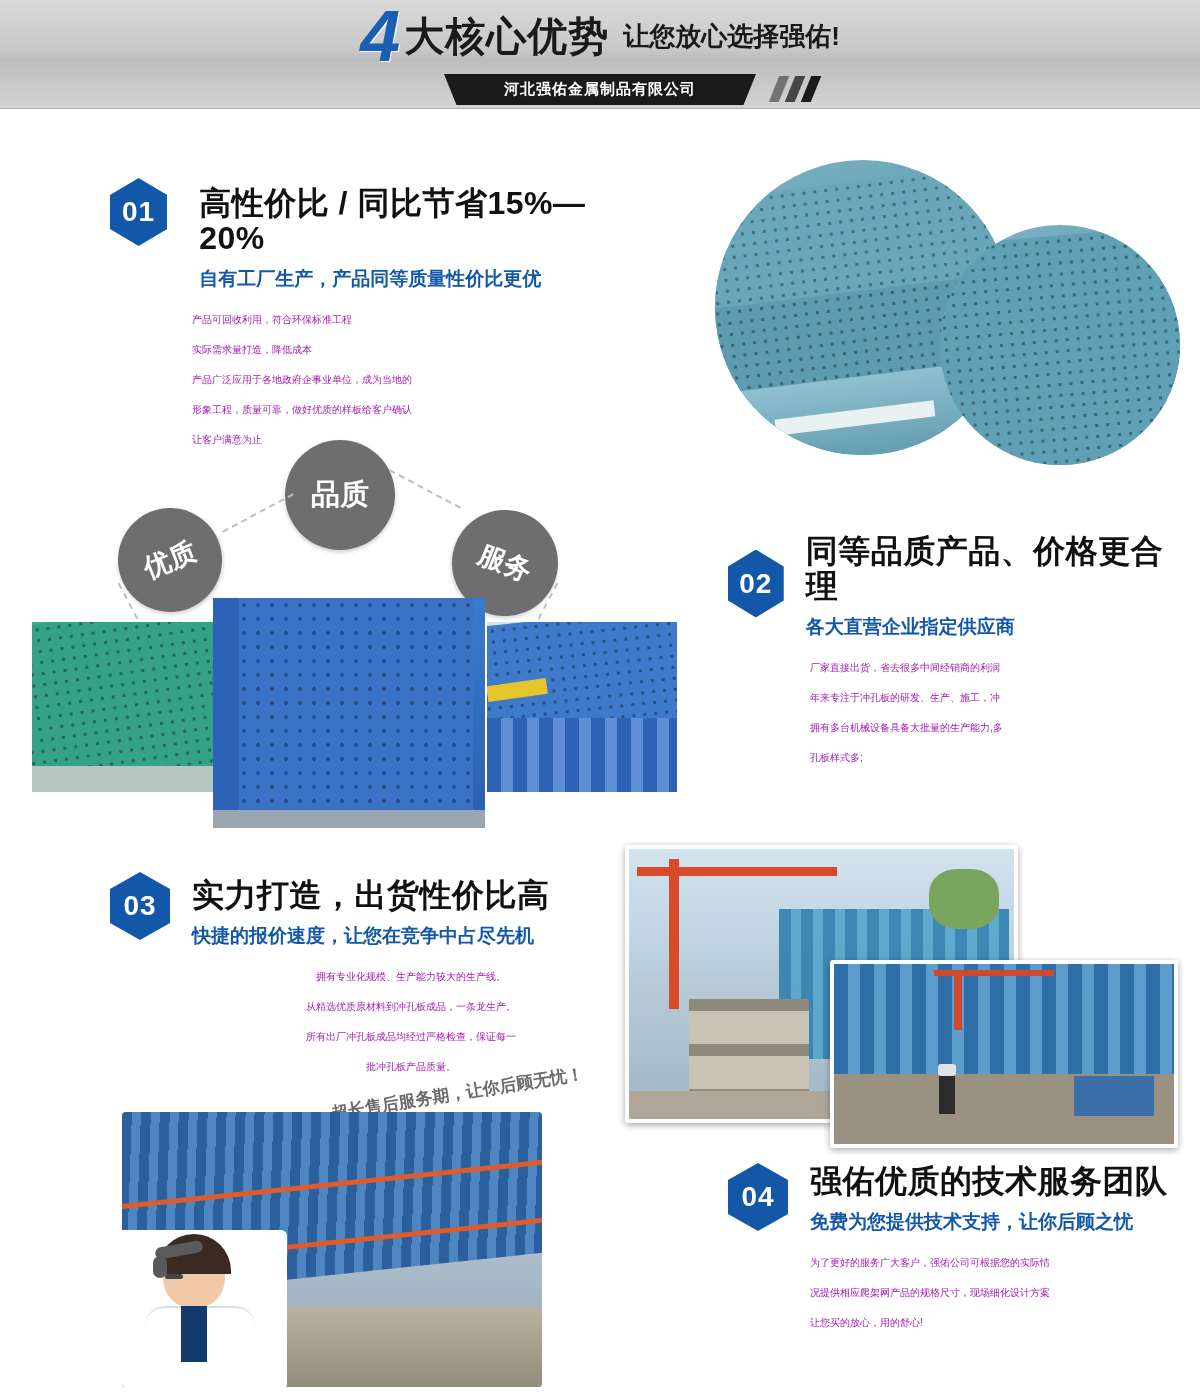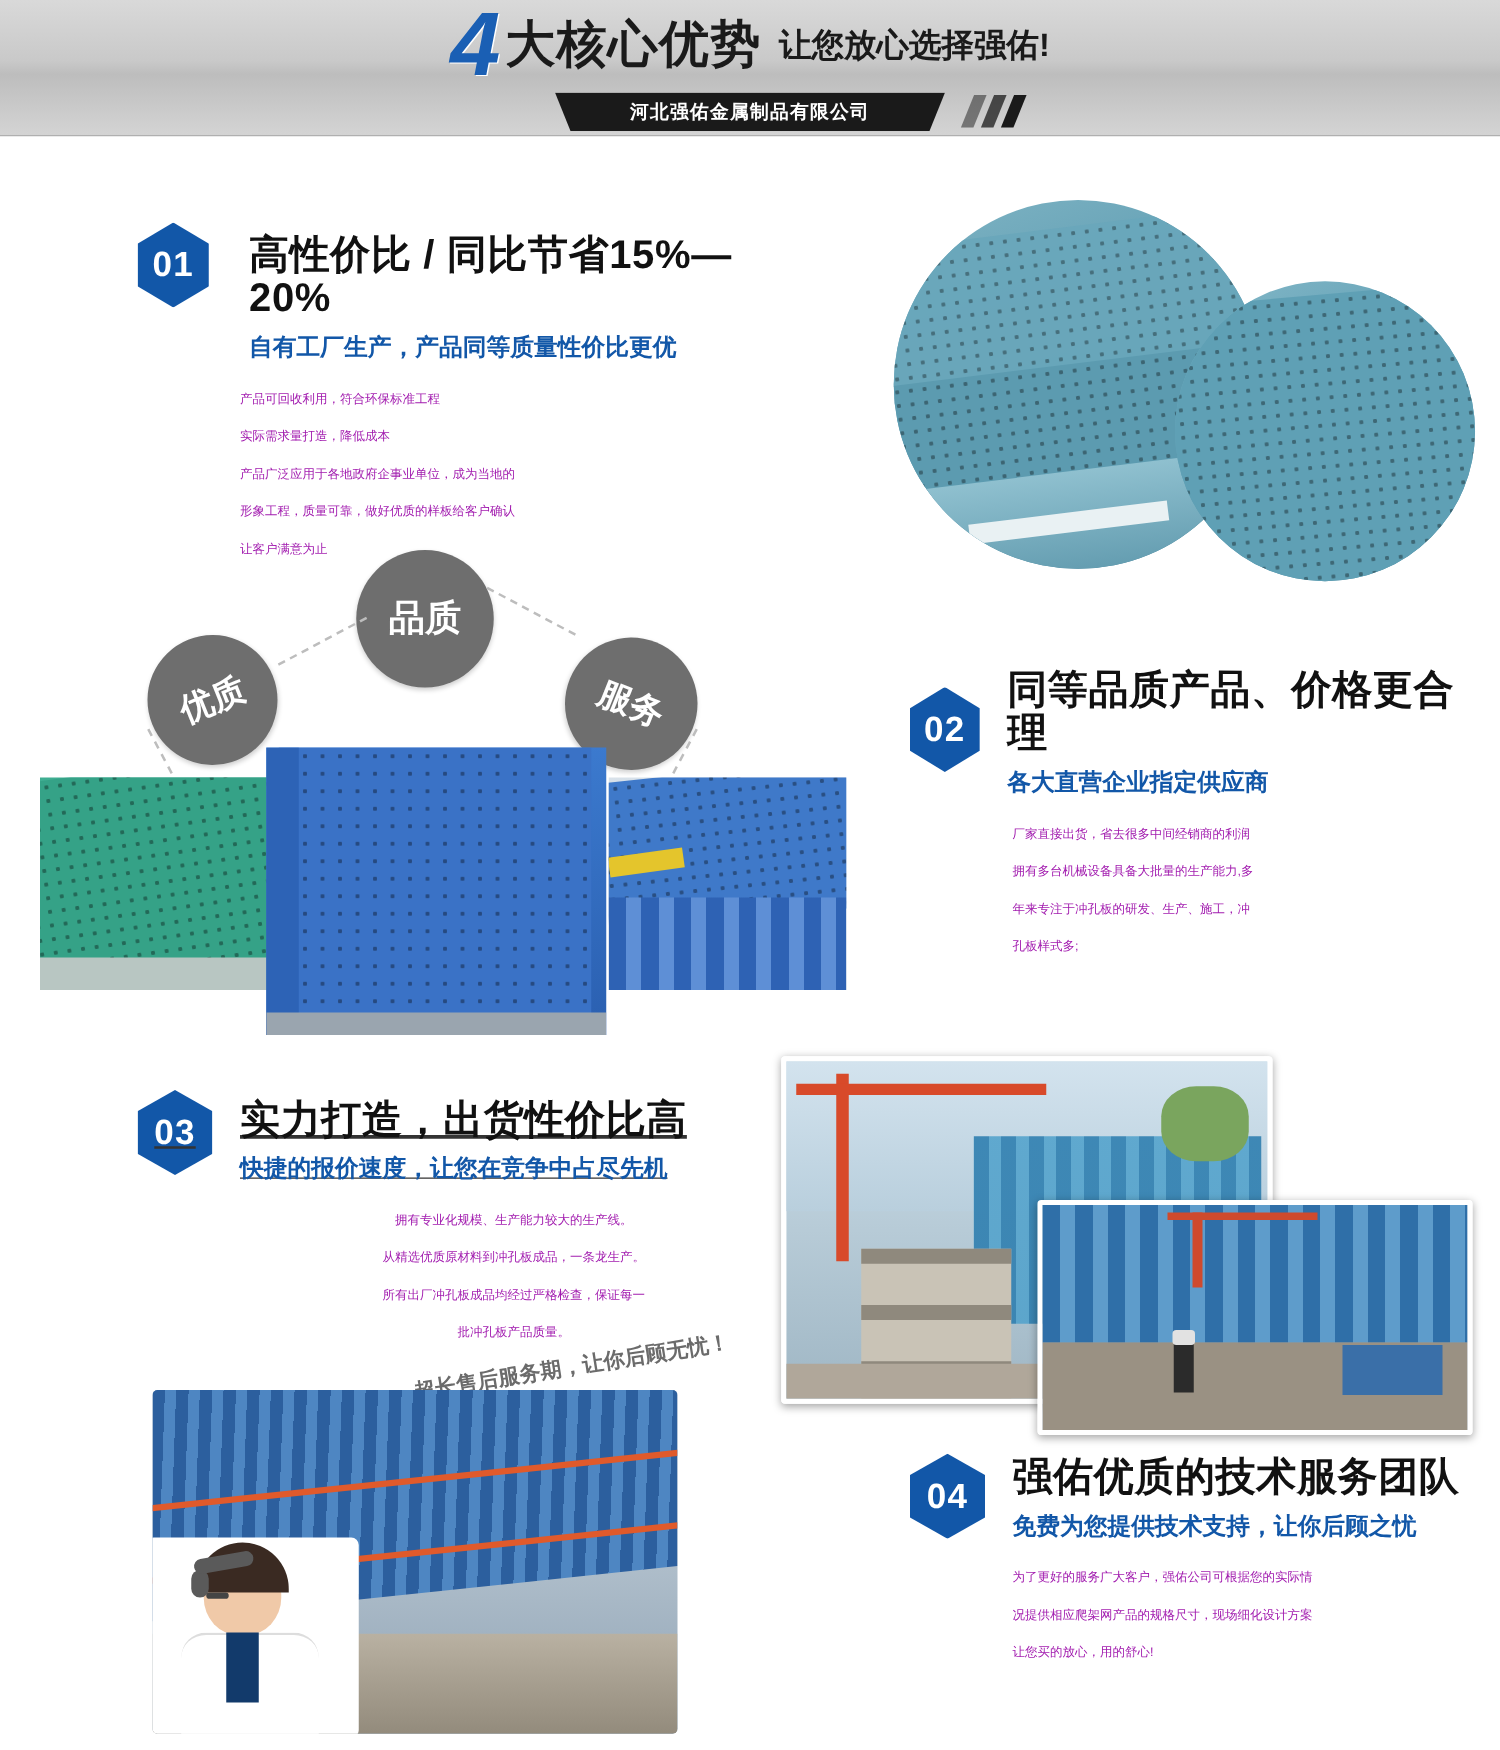--- a/index.html
+++ b/index.html
@@ -179,28 +179,28 @@
 <div class="blk" style="left:728px;top:528px;width:440px;">
   <div style="display:flex;align-items:center;">
     <div class="hexnum">02</div>
     <div style="margin-left:22px;padding-top:6px;">
       <div class="title">同等品质产品、价格更合理</div>
       <div class="subtitle">各大直营企业指定供应商</div>
     </div>
   </div>
   <div class="body" style="margin-left:82px;">
     <div>厂家直接出货，省去很多中间经销商的利润</div>
+    <div>年来专注于冲孔板的研发、生产、施工，冲</div>
     <div>拥有多台机械设备具备大批量的生产能力,多</div>
-    <div>年来专注于冲孔板的研发、生产、施工，冲</div>
     <div>孔板样式多;</div>
   </div>
 </div>
 
 <div class="blk" style="left:110px;top:872px;width:520px;">
-  <div style="display:flex;align-items:flex-start;text-decoration:underline;">
+  <div style="display:flex;align-items:flex-start;">
     <div class="hexnum">03</div>
     <div style="margin-left:22px;padding-top:6px;">
       <div class="title">实力打造，出货性价比高</div>
       <div class="subtitle">快捷的报价速度，让您在竞争中占尽先机</div>
     </div>
   </div>
   <div class="body" style="margin-left:82px;text-align:center;">
     <div>拥有专业化规模、生产能力较大的生产线。</div>
     <div>从精选优质原材料到冲孔板成品，一条龙生产。</div>
     <div>所有出厂冲孔板成品均经过严格检查，保证每一</div>

